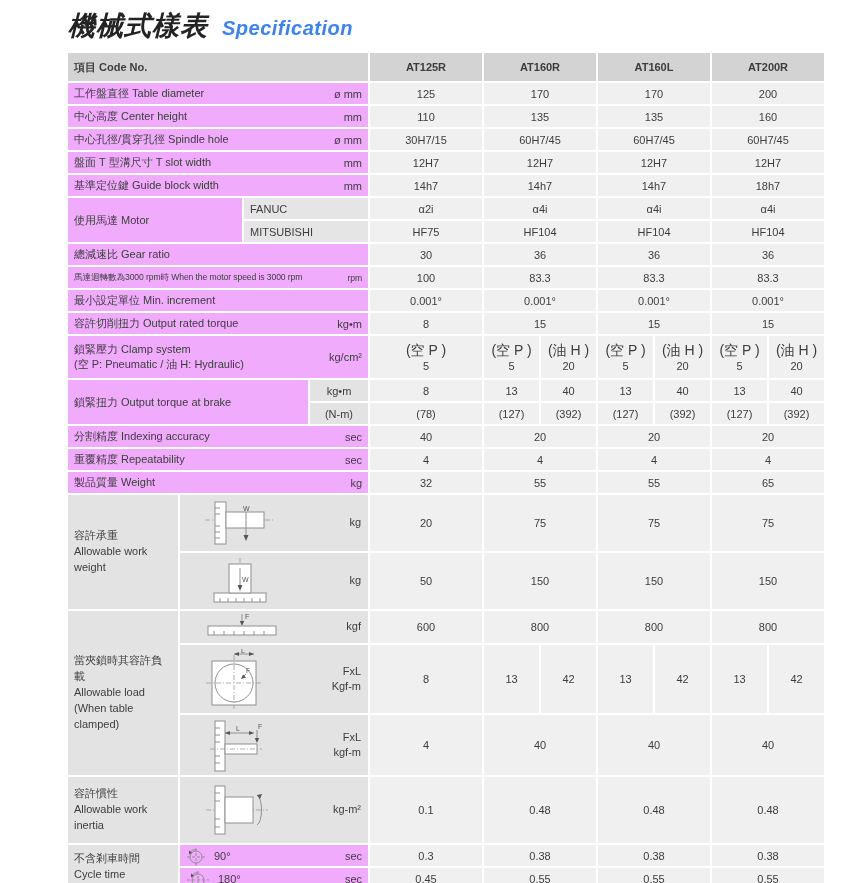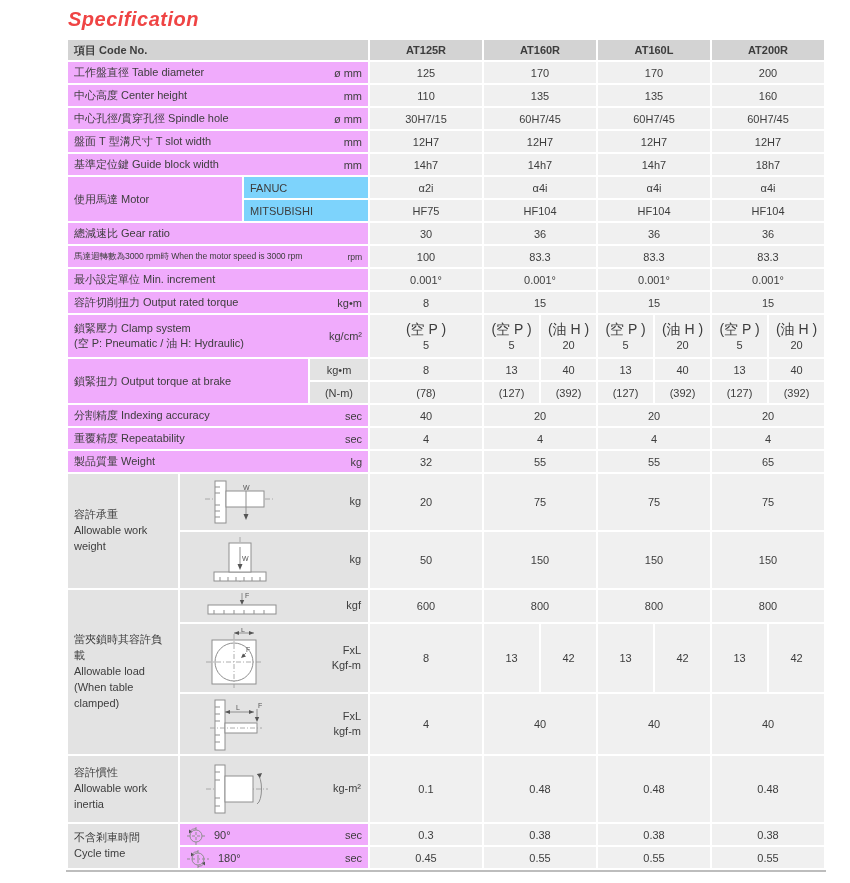--- a/index.html
+++ b/index.html
@@ -1,27 +1,27 @@
 <!DOCTYPE html>
 <html><head>
 <meta charset="utf-8">
 <style>
   html,body{margin:0;padding:0;background:#ffffff;}
   body{width:850px;height:883px;font-family:"Liberation Sans","DejaVu Sans",sans-serif;color:#3d3d3d;}
   .page{padding:6px 0 0 66px;}
   .titlebar{display:flex;align-items:baseline;gap:14px;margin:2px 0 7px 2px;}
   .title-zh{font-size:27px;font-weight:bold;font-style:italic;color:#232323;letter-spacing:1px;}
-  .title-en{font-size:20px;font-weight:bold;font-style:italic;color:#ef4444;letter-spacing:.5px;}
+  .title-en{font-size:20px;font-weight:bold;font-style:italic;color:#3b82f6;letter-spacing:.5px;}
   table.spec{border-collapse:separate;border-spacing:2px;table-layout:fixed;border-bottom:2px solid #bdbdbd;}
   td{font-size:11px;padding:0 6px;overflow:hidden;vertical-align:middle;}
-  td.h{background:#d3d3d3;font-weight:bold;height:20px;}
+  td.h{background:#d3d3d3;font-weight:bold;height:28px;}
   td.h.models{text-align:center;}
   td.lab{background:#f0abfc;text-align:left;}
   td.val{background:#f0f0f0;text-align:center;}
-  td.sub{background:#7dd3fc;text-align:left;}
+  td.sub{background:#e5e5e5;text-align:left;}
   td.unitc{background:#e3e3e3;text-align:center;padding:0 3px;}
   td.sec{background:#e3e3e3;vertical-align:middle;line-height:1.45;}
   td.diag{background:#e3e3e3;position:relative;}
   .labflex{display:flex;justify-content:space-between;align-items:center;width:100%;}
   .labflex .u{white-space:nowrap;padding-left:4px;}
   tr.rh1 td{height:21px;}
   tr.rhclamp td{height:42px;}
   tr.rhww td{height:56px;}
   tr.rhl1 td{height:32px;}
   tr.rhl2 td{height:68px;}
@@ -41,20 +41,21 @@
   .dtext{font-size:7px;fill:#555;}
   .darr{fill:#555;}
   .dash{stroke:#9a9a9a;stroke-width:.8;fill:none;stroke-dasharray:5 2 1 2;}
 </style>
 </head>
 <body>
 
 <div class="page">
 
   <div class="titlebar">
+    <span class="title-zh">機械式樣表</span>
     <span class="title-en">Specification</span>
   </div>
 
   <table class="spec">
     <colgroup>
       <col style="width:110px">
         <col style="width:62px">
         <col style="width:64px">
         <col style="width:58px">
       <col style="width:55px">

